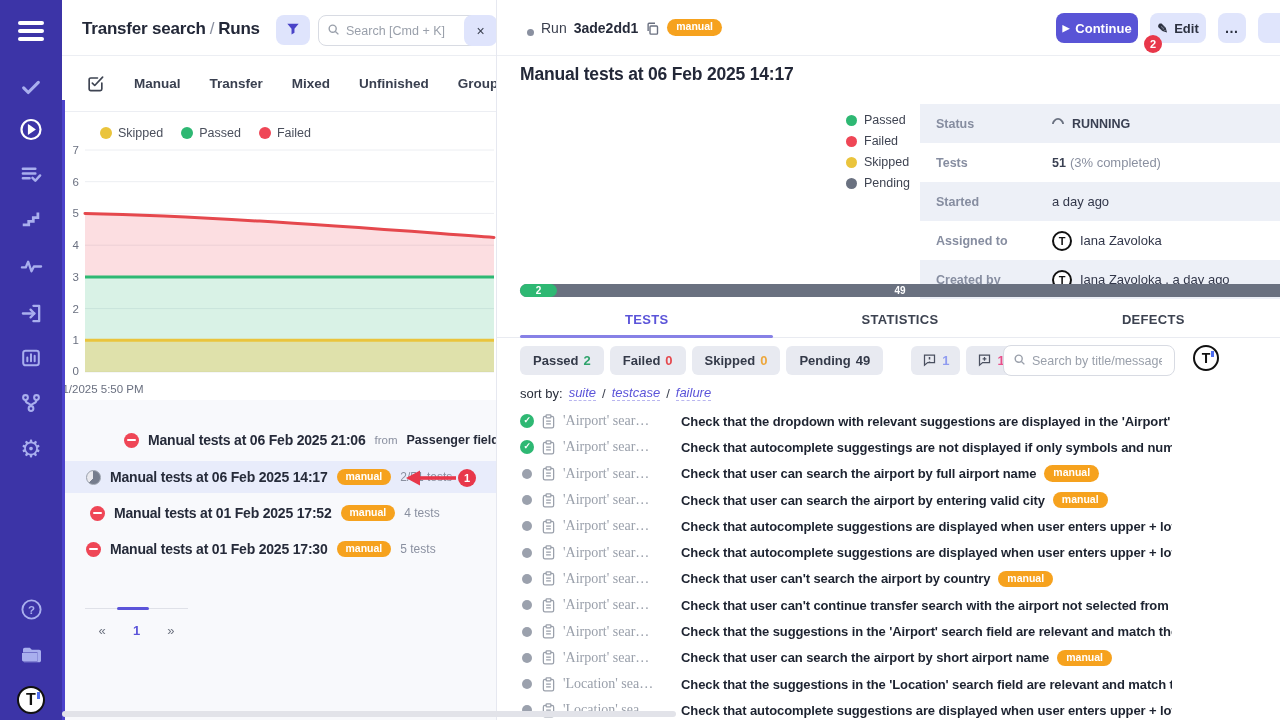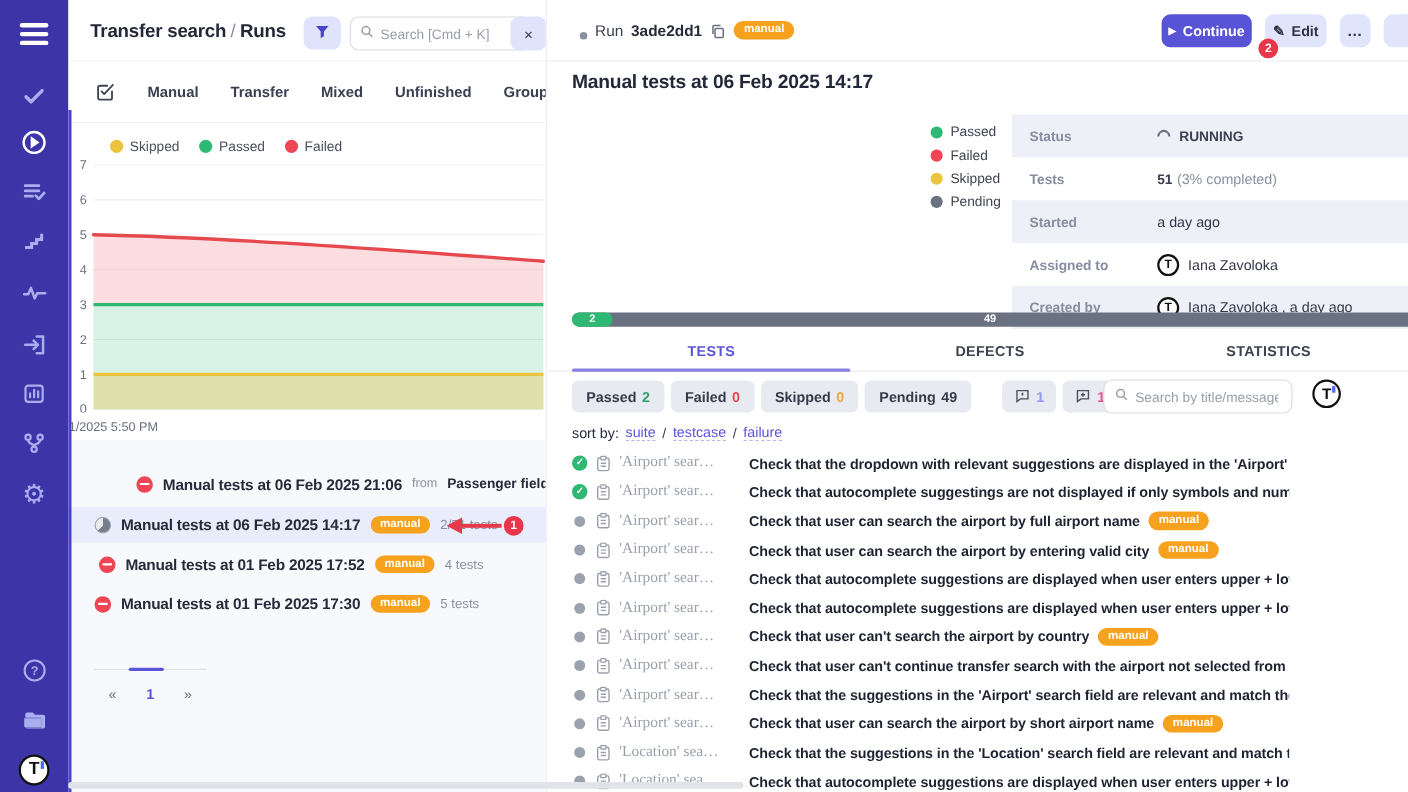--- a/index.html
+++ b/index.html
@@ -113,21 +113,21 @@
   .cnt-green{color:#2fa36c} .cnt-red{color:#e5484d} .cnt-orange{color:#eda73c} .cnt-dark{color:#343a49}
   .cnt-indigo{color:#8f9bf0} .cnt-pink{color:#e94f8a}
   .chip.icon-chip { padding:0 11px; }
   .rp-search { position:absolute; left:506px; top:345px; width:172px; height:31px; border:1px solid #d8dbe3; border-radius:8px; display:flex; align-items:center; padding:0 9px; gap:6px; background:#fff; }
   .rp-search input { border:none; outline:none; width:130px; font-size:12.5px; color:#3a3f4e; font-family:"Liberation Sans",sans-serif; }
   .rp-search input::placeholder { color:#9aa0ab; }
   .rp-avatar { position:absolute; left:696px; top:345px; width:26px; height:26px; border-radius:50%; border:2.5px solid #111; background:#fff; color:#111; font-weight:bold; font-size:14px; display:flex; align-items:center; justify-content:center; cursor:pointer; }
   .rp-avatar b::after { content:""; position:absolute; margin-left:1px; margin-top:1px; width:3px; height:6px; background:#4d6df0; display:inline-block; }
 
   .sort-row { position:absolute; left:23px; top:385px; font-size:13px; color:#262b38; display:flex; gap:6px; align-items:center; }
-  .sort-link { color:#5b54d9; border-bottom:1px dashed #b9b6ef; cursor:pointer; text-decoration:none; }
+  .sort-link { color:#5b54d9; border-bottom:1px dashed #b9b6ef; cursor:pointer; text-decoration:none;font-style:italic; }
   .sort-sep { color:#3a3f4e; }
 
   .tests { position:absolute; left:23px; top:408px; width:652px; height:312px; overflow:hidden; }
   .test-row { height:26.3px; display:flex; align-items:center; gap:8px; white-space:nowrap; overflow:hidden; cursor:pointer; }
   .t-status { width:14px; height:14px; flex:0 0 14px; border-radius:50%; position:relative; }
   .t-status.passed { background:#2eb873; }
   .t-status.passed::after { content:"✓"; color:#fff; font-size:9px; font-weight:bold; position:absolute; left:3.5px; top:1px; }
   .t-status.pending { background:#9ba1ad; width:10px; height:10px; flex:0 0 10px; margin:0 2px; }
   .t-suite { font-family:Liberation Serif, serif; font-size:14px; color:#9aa0ab; width:110px; flex:0 0 110px; overflow:hidden; }
   .t-title { font-size:13px; font-weight:bold; color:#1d2330; letter-spacing:-0.1px; }
@@ -431,22 +431,22 @@
       </div>
     </div>
 
     <div class="progress">
       <span class="rest">49</span>
       <span class="done">2</span>
     </div>
 
     <div class="rp-tabs">
       <div class="rp-tab active">TESTS</div>
+      <div class="rp-tab">STATISTICS</div>
       <div class="rp-tab">DEFECTS</div>
-      <div class="rp-tab">STATISTICS</div>
     </div>
     <div class="rp-tabs-divider"></div>
     <div class="rp-tab-underline"></div>
 
     <div class="filters">
       <button class="chip">
           <span>Passed</span>
           <span class="cnt-green">2</span>
         </button>
       <button class="chip">

